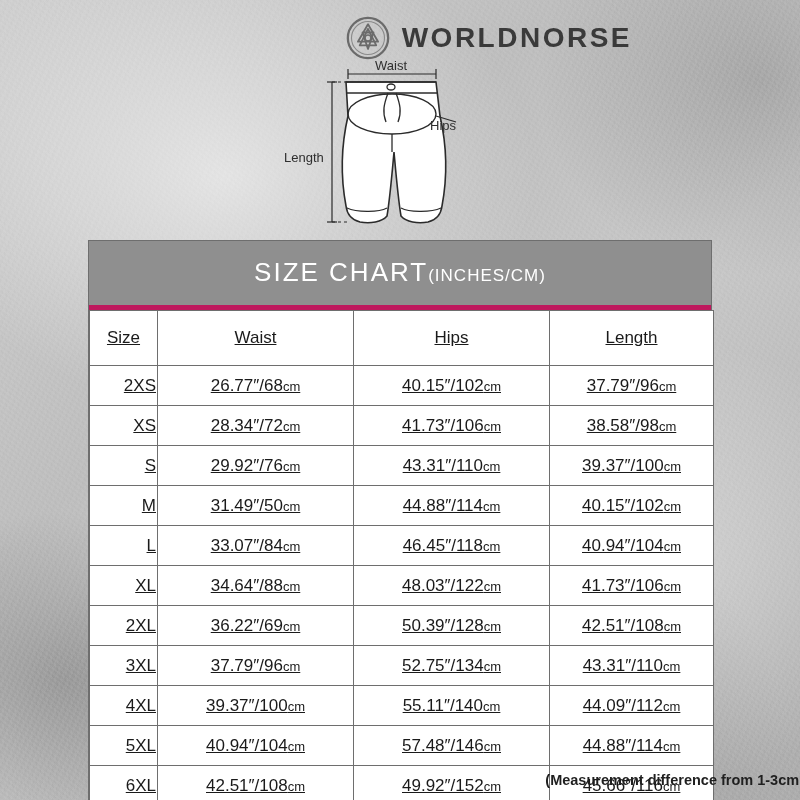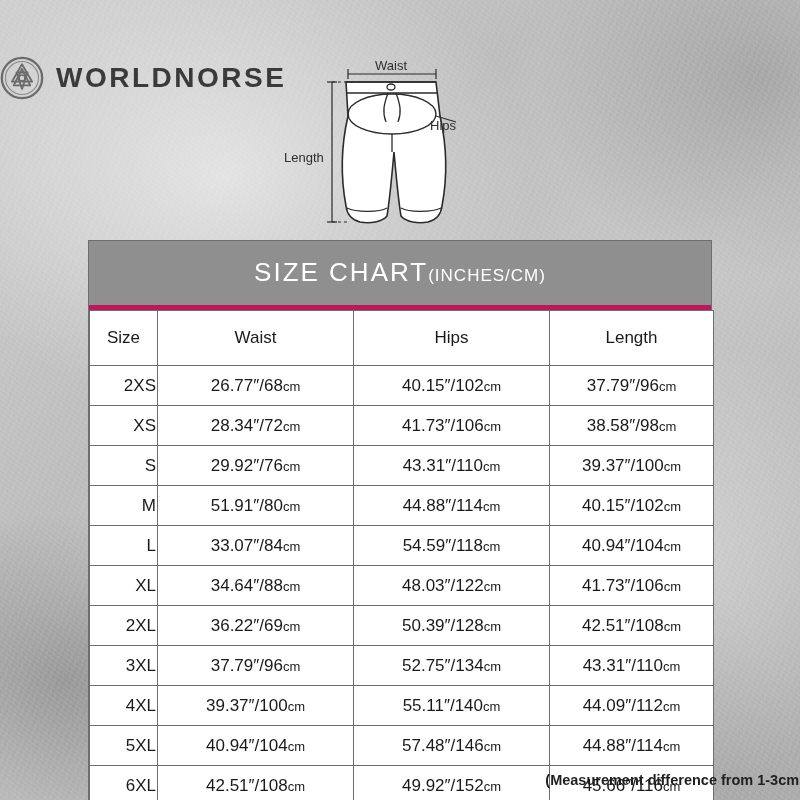--- a/index.html
+++ b/index.html
@@ -39,23 +39,22 @@
   }
 
   
   .brand {
     position: absolute;
     top: 16px;
     left: 0;
     width: 632px;
     display: flex;
     align-items: center;
-    justify-content: flex-start;
+    justify-content: flex-end;
     gap: 12px;
-    margin-top: 40px;
   }
   .brand-logo {
     width: 44px;
     height: 44px;
     display: block;
   }
   .brand-name {
     font-size: 28px;
     font-weight: bold;
     letter-spacing: 2.5px;
@@ -111,20 +110,21 @@
     border-collapse: collapse;
     table-layout: fixed;
     background: #fff;
   }
   table.size-table th,
   table.size-table td {
     border: 1px solid #6e6e6e;
     text-align: center;
     color: #1a1a1a;
     font-family: "Liberation Sans", sans-serif;
+    text-decoration: underline;
   }
   table.size-table th {
     font-size: 17px;
     font-weight: normal;
     height: 52px;
     background: #fff;
   }
   table.size-table td {
     font-size: 17px;
     height: 37px;
@@ -259,28 +259,28 @@
             <td><span>38.58″/98</span><span class="unit">cm</span></td>
           </tr>
           <tr>
             <td class="size-cell"><span>S</span></td>
             <td><span>29.92″/76</span><span class="unit">cm</span></td>
             <td><span>43.31″/110</span><span class="unit">cm</span></td>
             <td><span>39.37″/100</span><span class="unit">cm</span></td>
           </tr>
           <tr>
             <td class="size-cell"><span>M</span></td>
-            <td><span>51.91″/80</span><span class="unit">cm</span></td>
+            <td><span>31.49″/50</span><span class="unit">cm</span></td>
             <td><span>44.88″/114</span><span class="unit">cm</span></td>
             <td><span>40.15″/102</span><span class="unit">cm</span></td>
           </tr>
           <tr>
             <td class="size-cell"><span>L</span></td>
             <td><span>33.07″/84</span><span class="unit">cm</span></td>
-            <td><span>54.59″/118</span><span class="unit">cm</span></td>
+            <td><span>46.45″/118</span><span class="unit">cm</span></td>
             <td><span>40.94″/104</span><span class="unit">cm</span></td>
           </tr>
           <tr>
             <td class="size-cell"><span>XL</span></td>
             <td><span>34.64″/88</span><span class="unit">cm</span></td>
             <td><span>48.03″/122</span><span class="unit">cm</span></td>
             <td><span>41.73″/106</span><span class="unit">cm</span></td>
           </tr>
           <tr>
             <td class="size-cell"><span>2XL</span></td>

